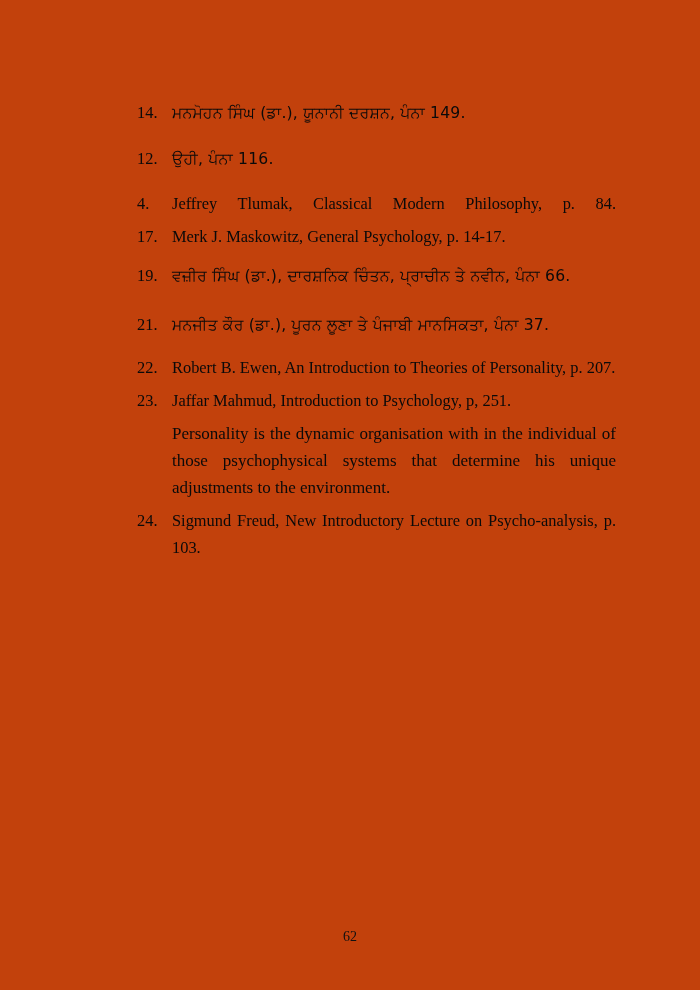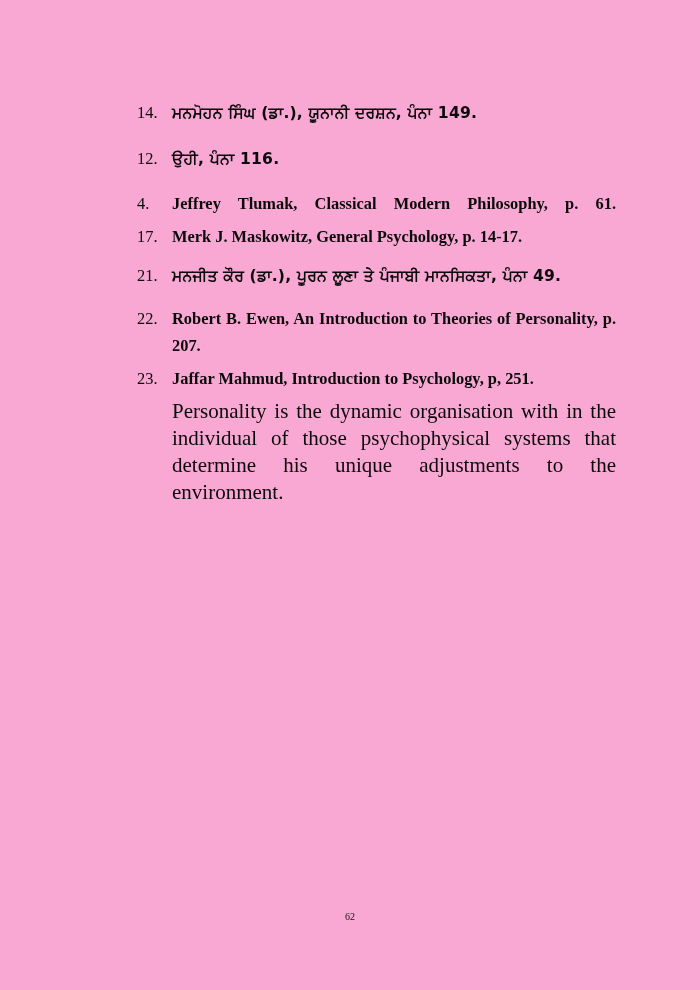--- a/index.html
+++ b/index.html
@@ -13,21 +13,21 @@
     font-family: "Liberation Serif", "DejaVu Serif", serif;
     color: #000000;
     -webkit-font-smoothing: antialiased;
   }
 
   .page {
     position: relative;
     width: 700px;
     height: 990px;
     box-sizing: border-box;
-    background: #f9a8d4;
+    background: #c2410c;
     overflow: hidden;
   }
 
   .content {
     position: absolute;
     left: 137px;
     top: 98px;
     width: 479px;
   }
 
@@ -49,21 +49,20 @@
     width: 30px;
     text-align: left;
     font-size: 16.4px;
     line-height: 27px;
     white-space: nowrap;
   }
   .ref .txt {
     display: block;
     text-align: justify;
     text-justify: inter-word;
-    font-weight: bold;
   }
   
   .ref .txt.justify-all {
     text-align-last: justify;
   }
 
   
   .ref.gur {
     font-size: 16.8px;
     line-height: 40px;
@@ -91,38 +90,38 @@
   }
   .ref.gur.single .txt {
     text-align: left;
     text-align-last: left;
   }
 
   
   .quote {
     padding-left: 35px;
     margin: 0 0 6px 0;
-    font-size: 21px;
+    font-size: 17px;
     line-height: 27px;
     text-align: justify;
     text-justify: inter-word;
     color: #0a0a0a;
   }
   .quote .qtxt {
     display: block;
     text-align: justify;
   }
 
   .folio {
     position: absolute;
     left: 0;
     right: 0;
-    top: 908px;
+    top: 928px;
     text-align: center;
-    font-size: 10px;
+    font-size: 14px;
     line-height: 18px;
     color: #111111;
     font-family: "Liberation Serif", "DejaVu Serif", serif;
   }
 </style>
 </head>
 <body>
 
 <div class="page">
 
@@ -133,48 +132,56 @@
       <span class="txt">ਮਨਮੋਹਨ ਸਿੰਘ (ਡਾ.), ਯੂਨਾਨੀ ਦਰਸ਼ਨ, ਪੰਨਾ 149.</span>
     </div>
 
     <div class="ref gur single">
       <span class="num">12.</span>
       <span class="txt">ਉਹੀ, ਪੰਨਾ 116.</span>
     </div>
 
     <div class="ref">
       <span class="num">4.</span>
-      <span class="txt justify-all">Jeffrey Tlumak, Classical Modern Philosophy, p. 61.</span>
+      <span class="txt justify-all">Jeffrey Tlumak, Classical Modern Philosophy, p. 84.</span>
     </div>
 
     <div class="ref">
       <span class="num">17.</span>
       <span class="txt">Merk J. Maskowitz, General Psychology, p. 14-17.</span>
     </div>
 
 
+    <div class="ref gur">
+      <span class="num">19.</span>
+      <span class="txt">ਵਜ਼ੀਰ ਸਿੰਘ (ਡਾ.), ਦਾਰਸ਼ਨਿਕ ਚਿੰਤਨ, ਪ੍ਰਾਚੀਨ ਤੇ ਨਵੀਨ, ਪੰਨਾ 66.</span>
+    </div>
 
 
     <div class="ref gur">
       <span class="num">21.</span>
-      <span class="txt">ਮਨਜੀਤ ਕੌਰ (ਡਾ.), ਪੂਰਨ ਲੂਣਾ ਤੇ ਪੰਜਾਬੀ ਮਾਨਸਿਕਤਾ, ਪੰਨਾ 49.</span>
+      <span class="txt">ਮਨਜੀਤ ਕੌਰ (ਡਾ.), ਪੂਰਨ ਲੂਣਾ ਤੇ ਪੰਜਾਬੀ ਮਾਨਸਿਕਤਾ, ਪੰਨਾ 37.</span>
     </div>
 
     <div class="ref">
       <span class="num">22.</span>
       <span class="txt">Robert B. Ewen, An Introduction to Theories of Personality, p. 207.</span>
     </div>
 
     <div class="ref">
       <span class="num">23.</span>
       <span class="txt">Jaffar Mahmud, Introduction to Psychology, p, 251.</span>
     </div>
 
     <div class="quote">
       <span class="qtxt">Personality is the dynamic organisation with in the individual of those psychophysical systems that determine his unique adjustments to the environment.</span>
     </div>
 
+    <div class="ref">
+      <span class="num">24.</span>
+      <span class="txt">Sigmund Freud, New Introductory Lecture on Psycho-analysis, p. 103.</span>
+    </div>
 
   </div>
 
   <div class="folio">62</div>
 
 </div>
 
 </body></html>

